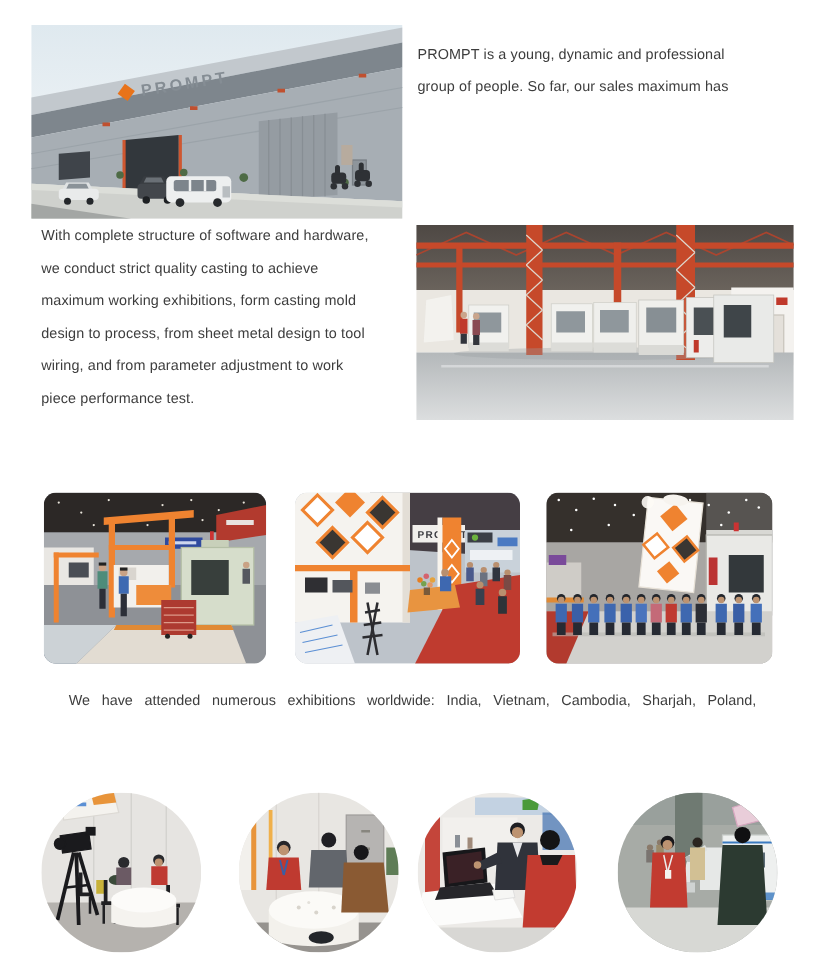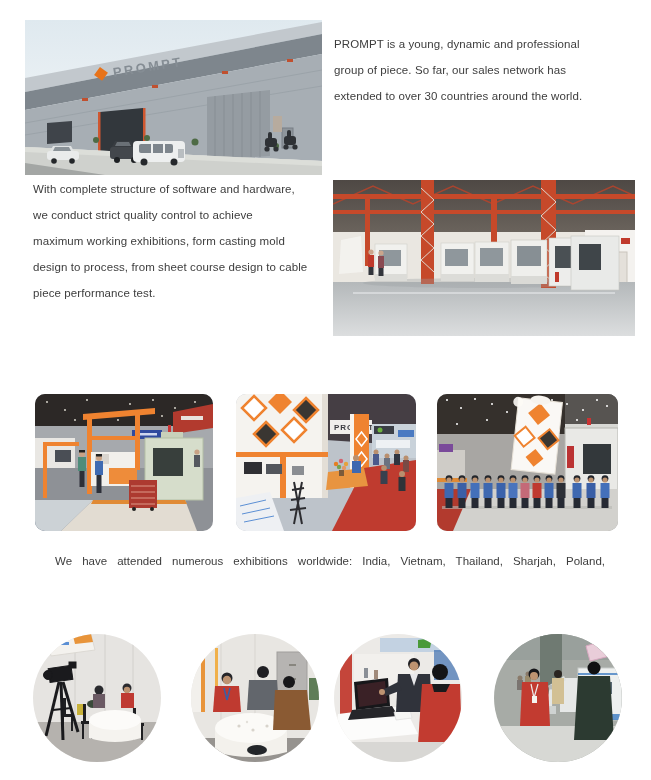--- a/index.html
+++ b/index.html
@@ -110,29 +110,29 @@
           <rect x="262" y="110" width="4" height="8" rx="2"></rect>
           <circle cx="261" cy="127" r="2.6"></circle>
             <circle cx="270" cy="127" r="2.6"></circle>
         </g>
       </g>
     </svg>
   </figure>
 
   <div class="para para-intro">
     <div class="tline">PROMPT is a young, dynamic and professional</div>
-    <div class="tline">group of piece.  So far, our sales network has</div>
-    <div class="tline">extended to over 30 countries around the world.</div>
+    <div class="tline">group of people.  So far, our sales maximum has</div>
   </div>
 
   <div class="para para-quality">
     <div class="tline">With complete structure of software and hardware,</div>
-    <div class="tline">we conduct strict quality control to achieve</div>
+    <div class="tline">we conduct strict quality casting to achieve</div>
     <div class="tline">maximum working exhibitions,  form casting mold</div>
-    <div class="tline">design to process,  from sheet course design to cable</div>
+    <div class="tline">design to process,  from sheet metal design to tool</div>
+    <div class="tline">wiring, and from parameter adjustment to work</div>
     <div class="tline">piece performance test.</div>
   </div>
 
   <figure class="photo-interior">
     <svg viewBox="0 0 302 156" preserveAspectRatio="none">
       <defs>
         <linearGradient id="roofg" x1="0" y1="0" x2="0" y2="1">
           <stop offset="0" stop-color="#4e4844"></stop>
             <stop offset="1" stop-color="#6a635c"></stop>
         </linearGradient>
@@ -469,21 +469,21 @@
             <circle cx="168" cy="84.6" r="3.4" fill="#22252b"></circle>
             <circle cx="168" cy="86" r="2.6" fill="#bd9371"></circle>
             <rect x="163.5" y="89" width="9" height="15" fill="#4470ba"></rect>
             <rect x="164.5" y="104" width="7" height="10" fill="#262a33"></rect>
           </g>
       </g>
     </svg>
   </figure>
 
   <div class="para para-exh">
-    <div class="tline just indent">We have attended numerous exhibitions worldwide: India, Vietnam, Thailand, Sharjah, Poland,</div>
+    <div class="tline just indent">We have attended numerous exhibitions worldwide: India, Vietnam, Cambodia, Sharjah, Poland,</div>
   </div>
 
   <figure class="circle c1">
     <svg viewBox="0 0 128 128" preserveAspectRatio="none">
       <rect x="0" y="0" width="128" height="128" fill="#e6e4e1"></rect>
       <line x1="42" y1="0" x2="42" y2="88" stroke="#d2d0cc" stroke-width="1"></line>
       <line x1="72" y1="0" x2="72" y2="88" stroke="#d2d0cc" stroke-width="1"></line>
       <line x1="100" y1="0" x2="100" y2="88" stroke="#d2d0cc" stroke-width="1"></line>
       <g>
         <polygon points="14,4 58,0 62,16 18,22" fill="#f4f2ee" stroke="#dcd9d4" stroke-width="1"></polygon>

